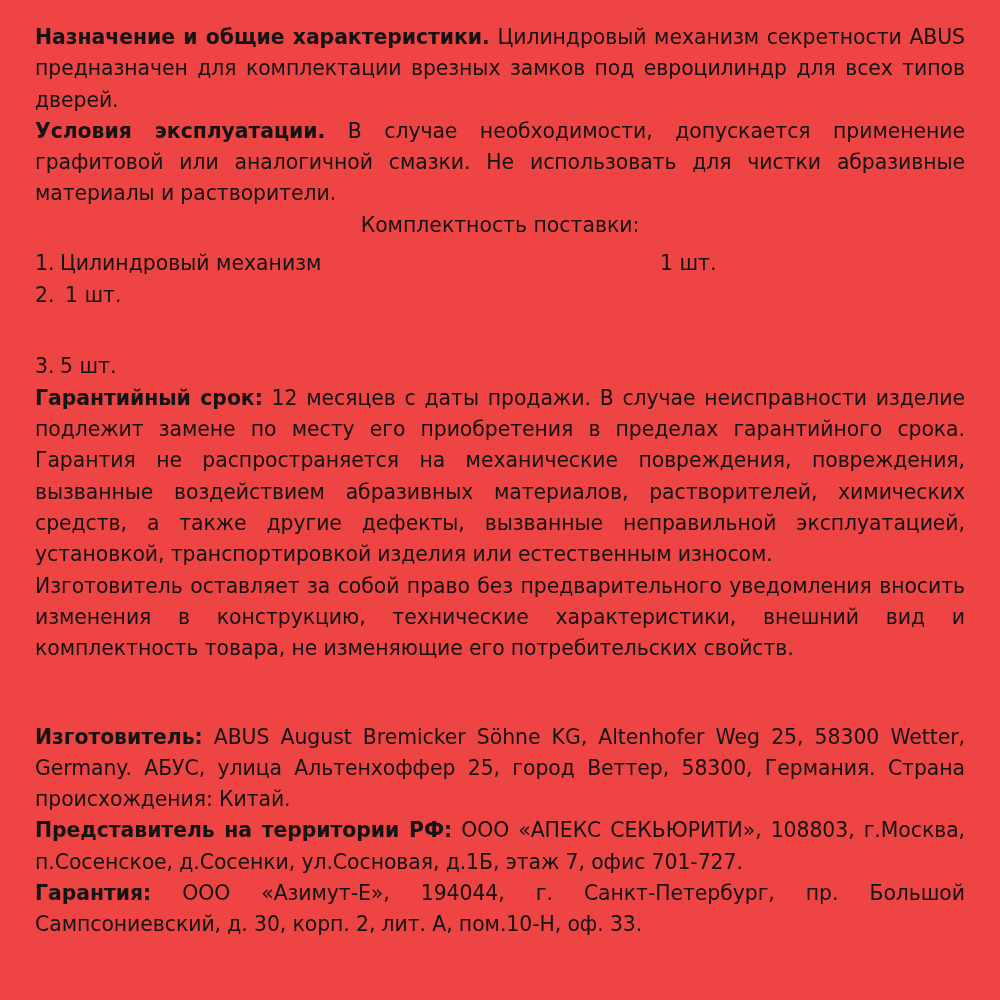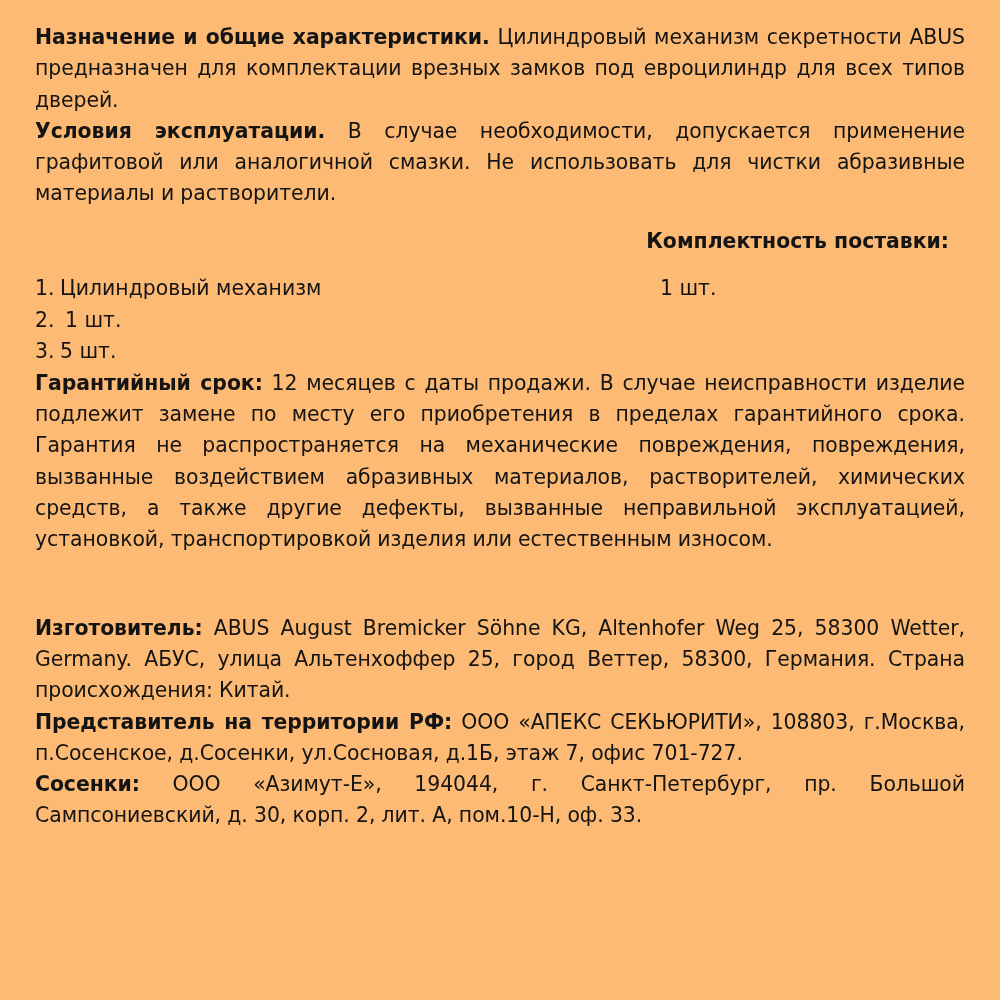--- a/index.html
+++ b/index.html
@@ -12,45 +12,45 @@
     height: 1000px;
     overflow: hidden;
     font-family: "DejaVu Sans", "Liberation Sans", sans-serif;
     color: #141414;
     -webkit-font-smoothing: antialiased;
   }
   .page {
     box-sizing: border-box;
     width: 1000px;
     height: 1000px;
-    background: #fdba74;
+    background: #ef4444;
     padding: 22px 35px 12px 35px;
     position: relative;
   }
   .doc-body {
     width: 930px;
   }
   p.para {
     margin: 0;
     font-size: 20.4px;
     line-height: 31.3px;
     text-align: justify;
     text-justify: inter-word;
     letter-spacing: -0.05px;
     word-spacing: -0.2px;
   }
   .lbl {
     font-weight: bold;
   }
   .heading {
-    margin: 16px;
+    margin: 0;
     font-size: 20.4px;
     line-height: 31.3px;
-    font-weight: bold;
-    text-align: right;
+    font-weight: normal;
+    text-align: center;
   }
   
   .supply-list {
     margin: 0;
     padding: 0;
     list-style: none;
     margin-top: 7px;
   }
   .supply-row {
     display: flex;
@@ -66,21 +66,21 @@
   .supply-name {
     flex: 0 0 600px;
     width: 600px;
   }
   .supply-qty {
     flex: 0 0 auto;
     text-align: right;
   }
   .supply-row.r1 .supply-qty { margin-left: 0px; }
   .supply-row.r2 .supply-qty { margin-left: 5px; }
-  .supply-row.r3 .supply-qty { margin-left: 0px; }
+  .supply-row.r3 .supply-qty { margin-left: 0px; margin-top: 40px; }
 
   .section-gap {
     height: 57px;
   }
   .footnote {
     margin: 0;
     margin-top: 12px;
     font-size: 20.4px;
     line-height: 31.3px;
     text-align: left;
@@ -109,24 +109,25 @@
         <span class="supply-qty">1 шт.</span>
       </li>
       <li class="supply-row r3">
         <span class="supply-num">3.</span>
         <span class="supply-qty">5 шт.</span>
       </li>
     </ul>
 
     <p class="para"><span class="lbl">Гарантийный срок:</span><span> 12 месяцев с даты продажи. В случае неисправности изделие подлежит замене по месту его приобретения в пределах гарантийного срока. Гарантия не распространяется на механические повреждения, повреждения, вызванные воздействием абразивных материалов, растворителей, химических средств, а также другие дефекты, вызванные неправильной эксплуатацией, установкой, транспортировкой изделия или естественным износом.</span></p>
 
+    <p class="para">Изготовитель оставляет за собой право без предварительного уведомления вносить изменения в конструкцию, технические характеристики, внешний вид и комплектность товара, не изменяющие его потребительских свойств.</p>
 
     <div class="section-gap"></div>
 
     <p class="para"><span class="lbl">Изготовитель:</span><span> ABUS August Bremicker Söhne KG, Altenhofer Weg 25, 58300 Wetter, Germany. АБУС, улица Альтенхоффер 25, город Веттер, 58300, Германия. Страна происхождения: Китай.</span></p>
 
     <p class="para"><span class="lbl">Представитель на территории РФ:</span><span>  ООО «АПЕКС СЕКЬЮРИТИ», 108803, г.Москва, п.Сосенское, д.Сосенки, ул.Сосновая, д.1Б, этаж 7, офис 701-727.</span></p>
 
-    <p class="para"><span class="lbl">Сосенки:</span><span> ООО «Азимут-Е», 194044, г. Санкт-Петербург, пр. Большой Сампсониевский, д. 30, корп. 2, лит. А, пом.10-Н, оф. 33.</span></p>
+    <p class="para"><span class="lbl">Гарантия:</span><span> ООО «Азимут-Е», 194044, г. Санкт-Петербург, пр. Большой Сампсониевский, д. 30, корп. 2, лит. А, пом.10-Н, оф. 33.</span></p>
 
 
   </div>
 </div>
 
 </body></html>

